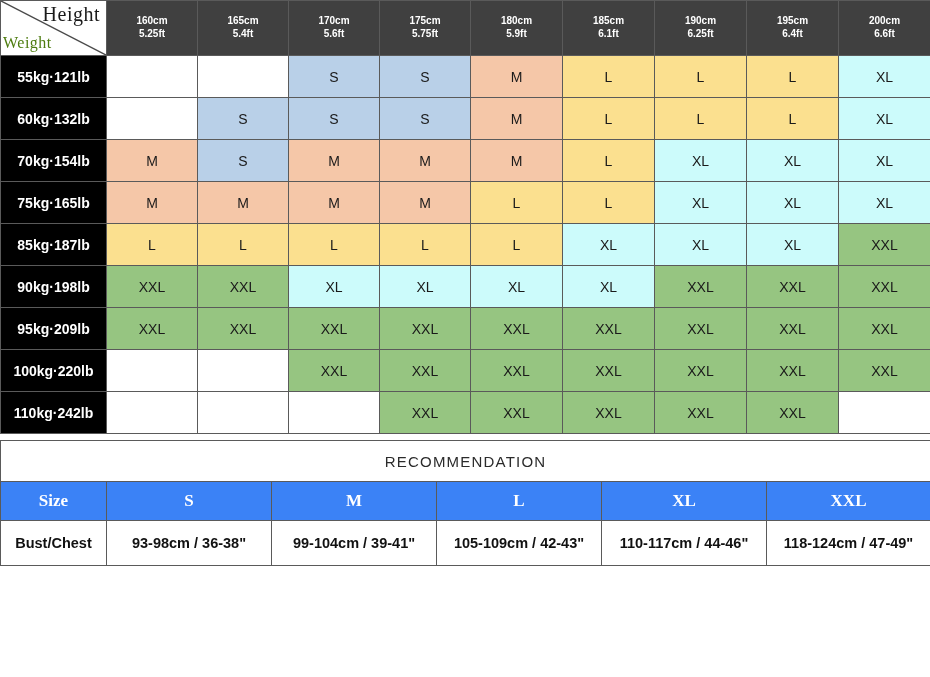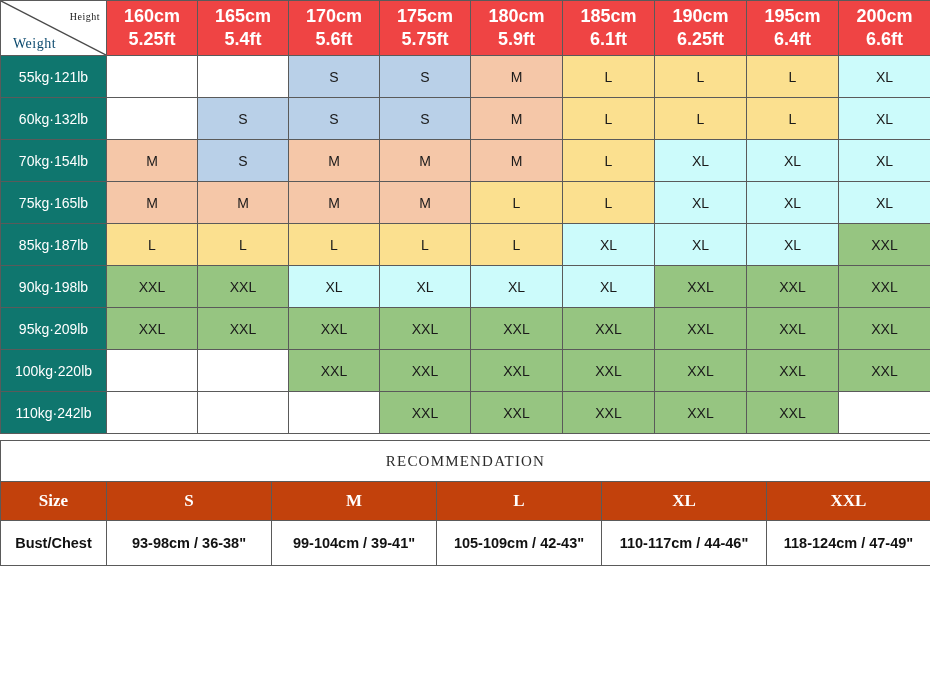--- a/index.html
+++ b/index.html
@@ -30,65 +30,65 @@
 
   table.grid td, table.grid th {
     border: 1px solid #5a5a5a;
     padding: 0;
     text-align: center;
     vertical-align: middle;
   }
 
   
   .hdr-cell {
-    background: #ef4444;
+    background: #404040;
     color: #ffffff;
     font-weight: bold;
-    font-size: 18px;
+    font-size: 10px;
     line-height: 1.28;
     height: 54px;
     font-family: "Liberation Sans", sans-serif;
   }
   .hdr-cell .l1, .hdr-cell .l2 { display: block; }
 
   .corner-cell {
     background: #ffffff;
     position: relative;
     height: 54px;
     overflow: hidden;
     padding: 0;
   }
   .corner-cell .diag {
     position: absolute;
     left: 0; top: 0;
     width: 100%; height: 100%;
   }
   .corner-cell .ch-h {
     position: absolute;
-    top: 10px;
+    top: 2px;
     right: 6px;
     font-family: "Liberation Serif", serif;
-    font-size: 10px;
+    font-size: 20px;
     color: #1a1a1a;
     letter-spacing: 0.5px;
   }
   .corner-cell .ch-w {
     position: absolute;
     bottom: 3px;
-    left: 12px;
+    left: 2px;
     font-family: "Liberation Serif", serif;
-    font-size: 14px;
-    color: #0c4a6e;
+    font-size: 16px;
+    color: #4d7c0f;
     letter-spacing: 0.5px;
   }
 
   .wt-cell {
-    background: #0f766e;
+    background: #000000;
     color: #ffffff;
-    font-weight: normal;
+    font-weight: bold;
     font-size: 14px;
     height: 41px;
     font-family: "Liberation Sans", sans-serif;
   }
 
   .size-cell {
     height: 41px;
     font-size: 14px;
     color: #1a1a1a;
     font-family: "Liberation Sans", sans-serif;
@@ -98,28 +98,28 @@
   .c-blue   { background: #b9d0e8; }
   .c-peach  { background: #f5c7a8; }
   .c-yellow { background: #fbe08f; }
   .c-cyan   { background: #ccfbfb; }
   .c-green  { background: #96c581; }
 
   
   .rec-title-row td {
     background: #ffffff;
     height: 40px;
-    font-family: Liberation Serif, serif;
+    font-family: Liberation Sans, sans-serif;
     font-size: 15px;
     letter-spacing: 1.2px;
     color: #2b2b2b;
   }
 
   .rec-hdr td {
-    background: #c2410c;
+    background: #3b82f6;
     color: #ffffff;
     font-family: "Liberation Serif", serif;
     font-weight: bold;
     font-size: 17px;
     height: 38px;
   }
 
   .rec-body td {
     background: #ffffff;
     color: #111111;

